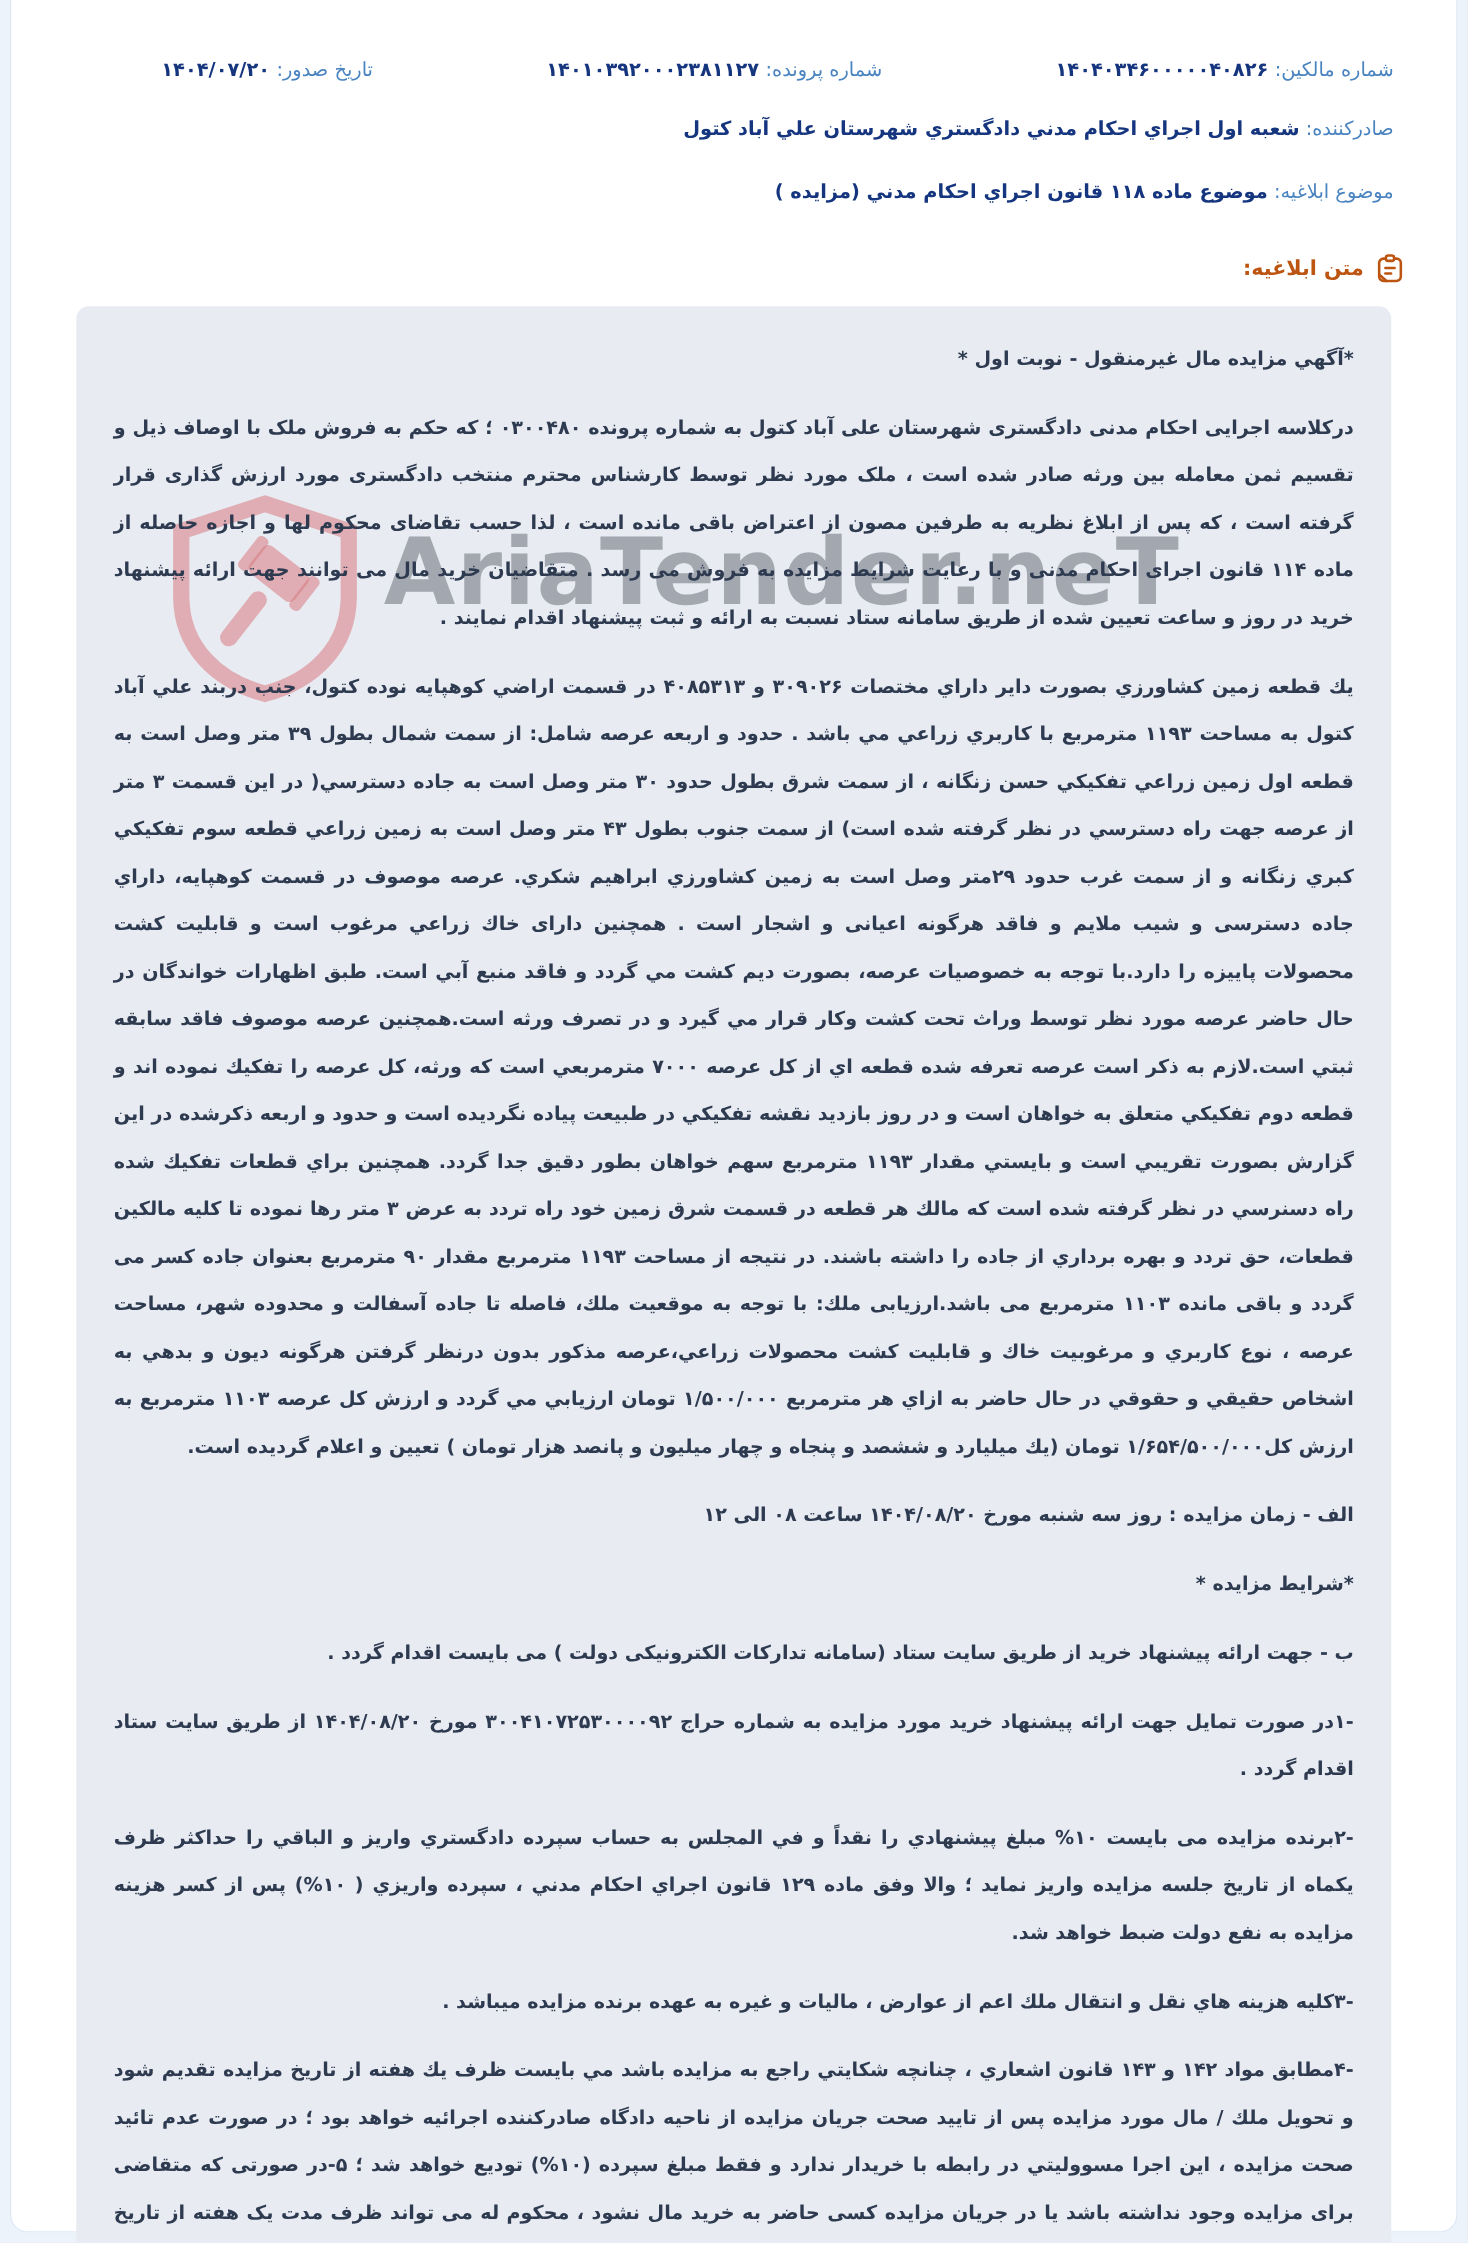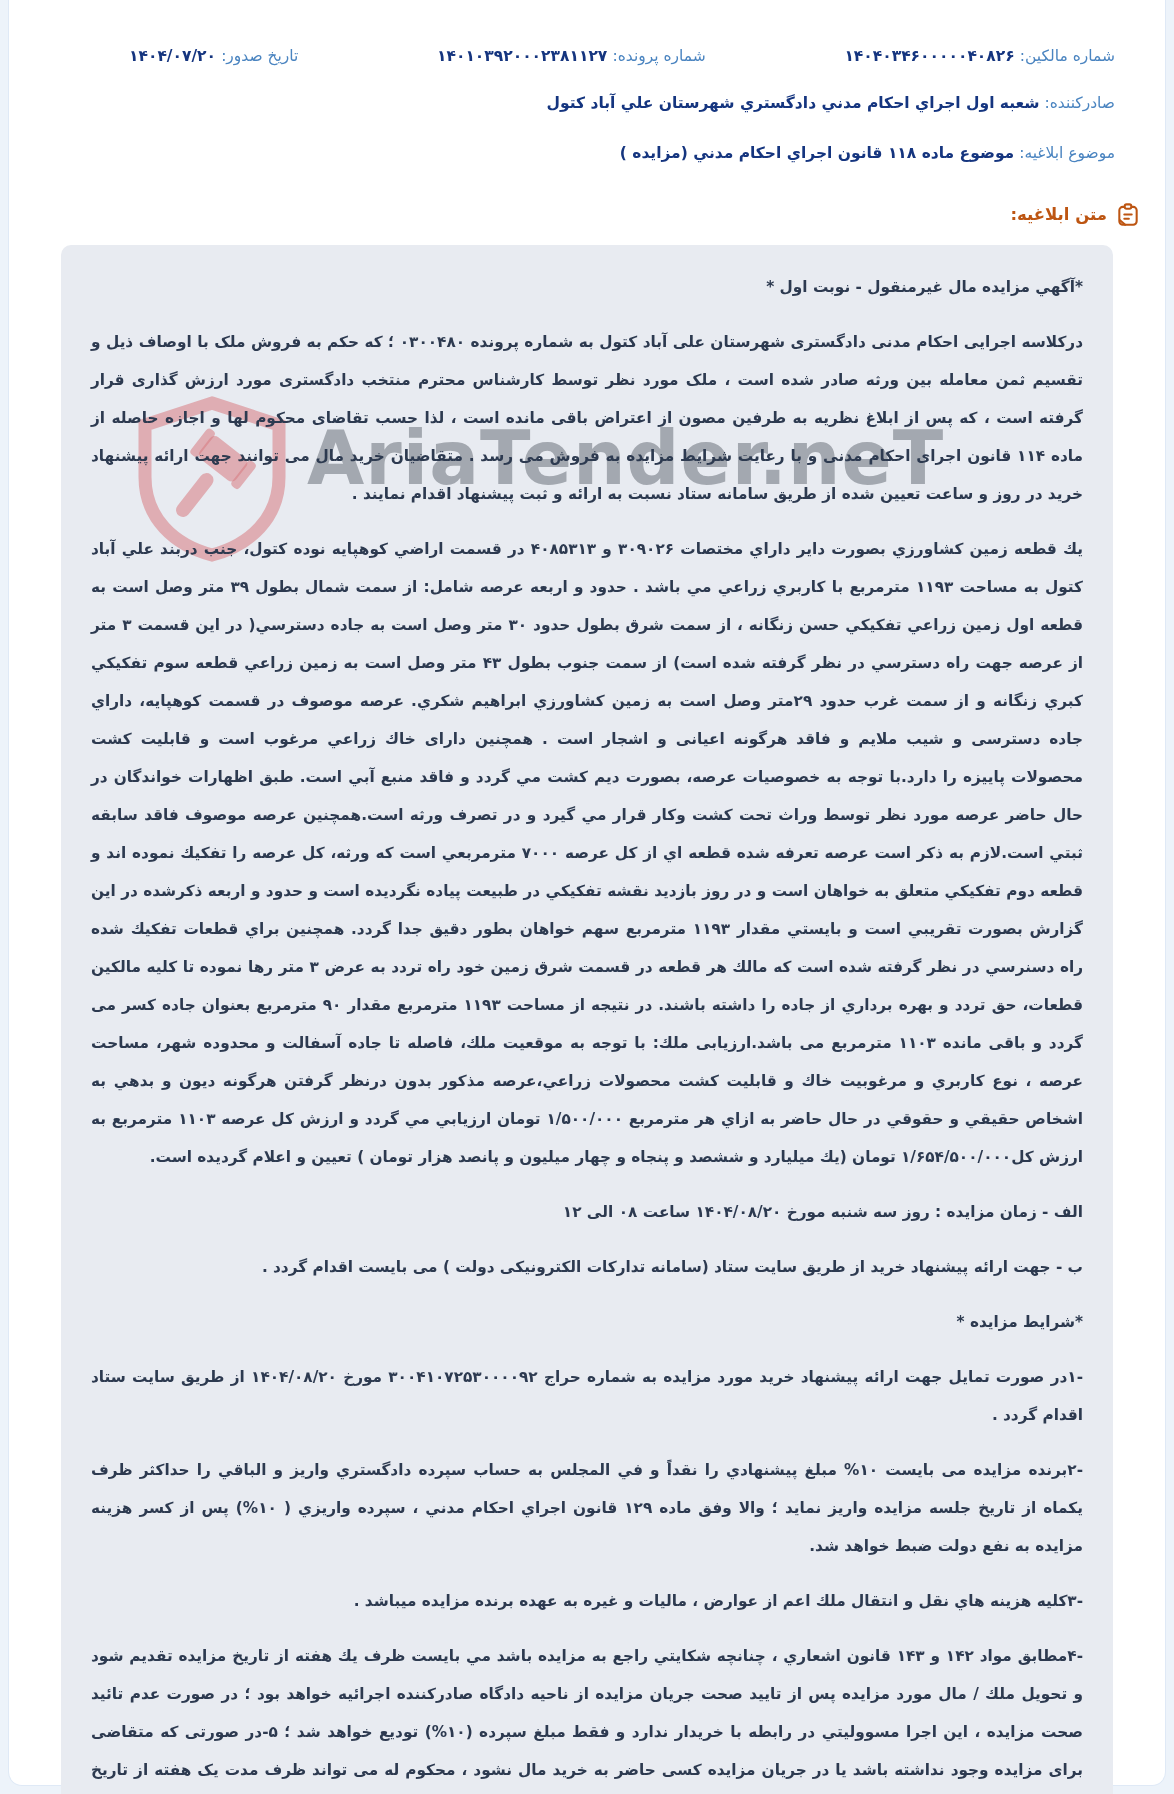--- a/index.html
+++ b/index.html
@@ -17,21 +17,21 @@
   .meta-row{
     display:flex;justify-content:space-between;align-items:baseline;
     padding:46px 50px 0 120px;
   }
   .meta-field{white-space:nowrap;}
   .meta-label{color:#4a84c0;font-size:15.5px;}
   .meta-value{color:#15357f;font-weight:bold;font-size:15.5px;text-align:right;}
   .meta-line{padding:0 50px;margin-top:27px;font-size:15.5px;line-height:1.5;}
   .section-title{
     display:flex;align-items:center;gap:8px;
-    padding:0 24px;margin-top:36px;
+    padding:0 40px;margin-top:36px;
     color:#bd5512;font-weight:bold;font-size:16.5px;
   }
   .note-icon{display:inline-flex;flex:0 0 auto;}
   .content-box{
     position:relative;overflow:hidden;
     margin:17px 52px 0;
     background:#e8ebf1;border-radius:10px;
     padding:23px 30px 34px;
     color:#2d3a50;font-size:15.3px;font-weight:bold;
     line-height:38px;text-align:justify;
@@ -108,22 +108,22 @@
           </g>
         </svg>
       </span>
       <span class="watermark-text">AriaTender.neT</span>
     </div>
 
     <p>*آگهي مزایده مال غیرمنقول - نوبت اول *</p>
     <p>درکلاسه اجرایی احکام مدنی دادگستری شهرستان علی آباد کتول به شماره پرونده  ۰۳۰۰۴۸۰  ؛ که حکم به فروش ملک با اوصاف ذیل و تقسیم ثمن معامله بین ورثه صادر شده است ، ملک مورد نظر توسط کارشناس محترم منتخب دادگستری مورد ارزش گذاری قرار گرفته است ، که پس از ابلاغ نظریه به طرفین مصون از اعتراض باقی مانده است ، لذا حسب تقاضای محکوم لها و اجازه حاصله از ماده ۱۱۴ قانون اجرای احکام مدنی و با رعایت شرایط مزایده به فروش می رسد . متقاضیان خرید مال می توانند جهت ارائه پیشنهاد خرید در روز و ساعت تعیین شده از طریق سامانه ستاد نسبت به ارائه و ثبت پیشنهاد اقدام نمایند .</p>
     <p>یك قطعه زمین کشاورزي بصورت دایر داراي مختصات ۳۰۹۰۲۶ و ۴۰۸۵۳۱۳ در قسمت اراضي کوهپایه نوده کتول، جنب دربند علي آباد کتول به مساحت ۱۱۹۳ مترمربع با کاربري زراعي مي باشد . حدود و اربعه عرصه شامل: از سمت شمال بطول ۳۹ متر وصل است به قطعه  اول زمین زراعي تفکیکي حسن زنگانه ، از سمت شرق بطول حدود ۳۰ متر وصل است به جاده دسترسي( در این قسمت ۳ متر از عرصه جهت راه دسترسي در نظر گرفته شده است)  از سمت جنوب بطول ۴۳ متر وصل است به زمین زراعي قطعه سوم تفکیکي کبري زنگانه و از سمت غرب حدود ۲۹متر وصل است به زمین کشاورزي ابراهیم شکري. عرصه موصوف در قسمت کوهپایه، داراي جاده دسترسی و شیب ملایم و فاقد هرگونه اعیانی و اشجار است . همچنین دارای خاك زراعي مرغوب است و قابلیت کشت محصولات پاییزه را دارد.با توجه به خصوصیات عرصه، بصورت دیم کشت مي گردد و فاقد منبع آبي است. طبق اظهارات خواندگان در حال حاضر عرصه مورد نظر توسط وراث تحت کشت وکار قرار مي گیرد و در تصرف ورثه است.همچنین عرصه موصوف فاقد سابقه ثبتي است.لازم به ذکر است عرصه تعرفه شده قطعه اي از کل عرصه ۷۰۰۰ مترمربعي است  که ورثه، کل عرصه را تفکیك نموده اند و قطعه دوم تفکیکي متعلق به خواهان است و در روز بازدید نقشه  تفکیکي در طبیعت پیاده نگردیده است و حدود و اربعه ذکرشده در این گزارش بصورت تقریبي است و بایستي مقدار ۱۱۹۳ مترمربع سهم خواهان بطور دقیق جدا گردد. همچنین براي قطعات تفکیك شده راه دسنرسي در نظر گرفته شده است که مالك هر قطعه در قسمت شرق زمین خود راه تردد به عرض ۳ متر رها نموده تا کلیه مالکین قطعات، حق تردد و بهره برداري از جاده را داشته باشند. در نتیجه از مساحت ۱۱۹۳ مترمربع مقدار ۹۰ مترمربع بعنوان جاده کسر می گردد و باقی مانده ۱۱۰۳ مترمربع می باشد.ارزیابی ملك: با توجه به موقعیت ملك، فاصله تا جاده آسفالت و محدوده شهر، مساحت عرصه ، نوع کاربري و مرغوبیت خاك و قابلیت کشت محصولات زراعي،عرصه مذکور بدون درنظر گرفتن هرگونه دیون و بدهي به اشخاص حقیقي و حقوقي در حال حاضر  به ازاي هر مترمربع ۱/۵۰۰/۰۰۰ تومان ارزیابي مي گردد و ارزش کل عرصه ۱۱۰۳ مترمربع به ارزش کل۱/۶۵۴/۵۰۰/۰۰۰ تومان (یك میلیارد و ششصد و پنجاه و چهار میلیون و پانصد هزار تومان ) تعیین و اعلام گردیده است.</p>
     <p>الف - زمان مزایده : روز سه شنبه  مورخ ۱۴۰۴/۰۸/۲۰ ساعت ۰۸ الی ۱۲</p>
+    <p>*شرایط مزایده *</p>
     <p>ب - جهت ارائه پیشنهاد خرید از طریق سایت ستاد (سامانه تدارکات الکترونیکی دولت ) می بایست اقدام گردد .</p>
-    <p>*شرایط مزایده *</p>
     <p>-۱در صورت تمایل جهت ارائه پیشنهاد خرید مورد مزایده به شماره حراج ۳۰۰۴۱۰۷۲۵۳۰۰۰۰۹۲ مورخ ۱۴۰۴/۰۸/۲۰ از طریق سایت ستاد اقدام گردد .</p>
     <p>-۲برنده مزایده می بایست ۱۰% مبلغ پیشنهادي را نقداً و في المجلس به حساب سپرده دادگستري واریز و الباقي را حداکثر ظرف یکماه از تاریخ جلسه مزایده واریز نماید ؛ والا وفق ماده ۱۲۹ قانون اجراي احکام مدني ، سپرده واریزي ( ۱۰%) پس از کسر هزینه مزایده به نفع دولت ضبط خواهد شد.</p>
     <p>-۳کلیه هزینه هاي نقل و انتقال ملك اعم از عوارض ، مالیات  و غیره به عهده برنده مزایده میباشد .</p>
     <p>-۴مطابق مواد ۱۴۲ و ۱۴۳ قانون اشعاري ، چنانچه شکایتي راجع به مزایده باشد مي بایست ظرف یك هفته از تاریخ مزایده تقدیم شود و تحویل ملك / مال مورد مزایده پس از تایید صحت جریان مزایده از ناحیه دادگاه صادرکننده اجرائیه خواهد بود ؛ در صورت عدم تائید صحت مزایده ، این اجرا مسوولیتي در رابطه با خریدار ندارد و فقط مبلغ سپرده (۱۰%) تودیع خواهد شد ؛ ۵-در صورتی که متقاضی برای مزایده وجود نداشته باشد یا در جریان مزایده کسی حاضر به خرید مال نشود ، محکوم له می تواند ظرف مدت یک هفته از تاریخ مزایده معادل طلب خود ، تمام یا بخشی از مال موضوع مزایده را بر مبنای قیمت پایه قبول نمائید .</p>
 
   </div>
 
 </div>
 
 </body></html>

